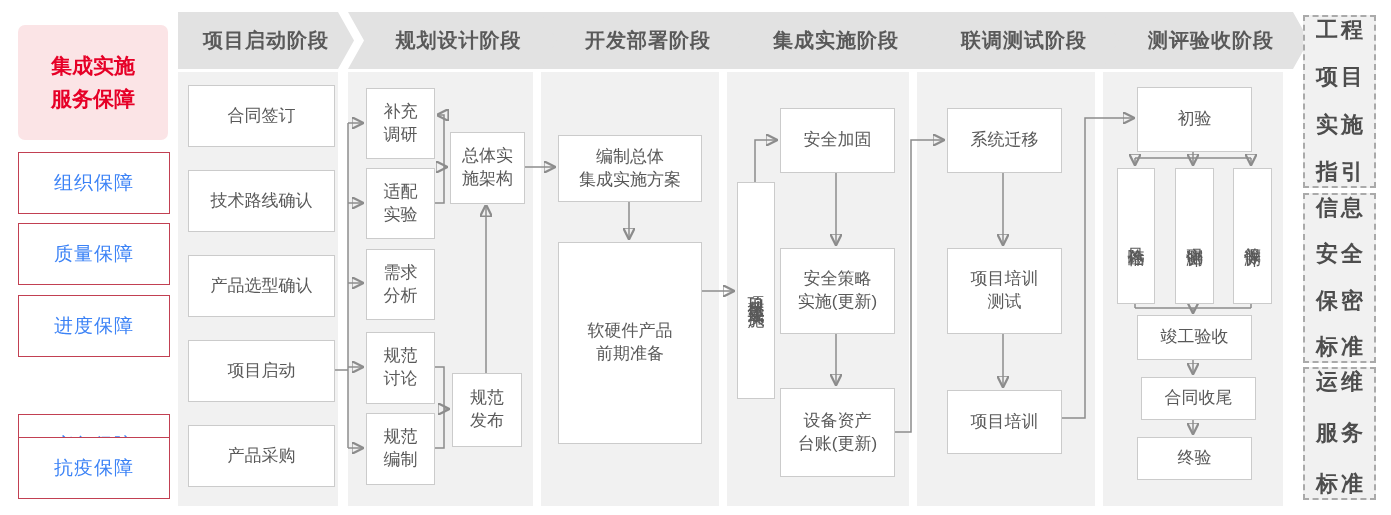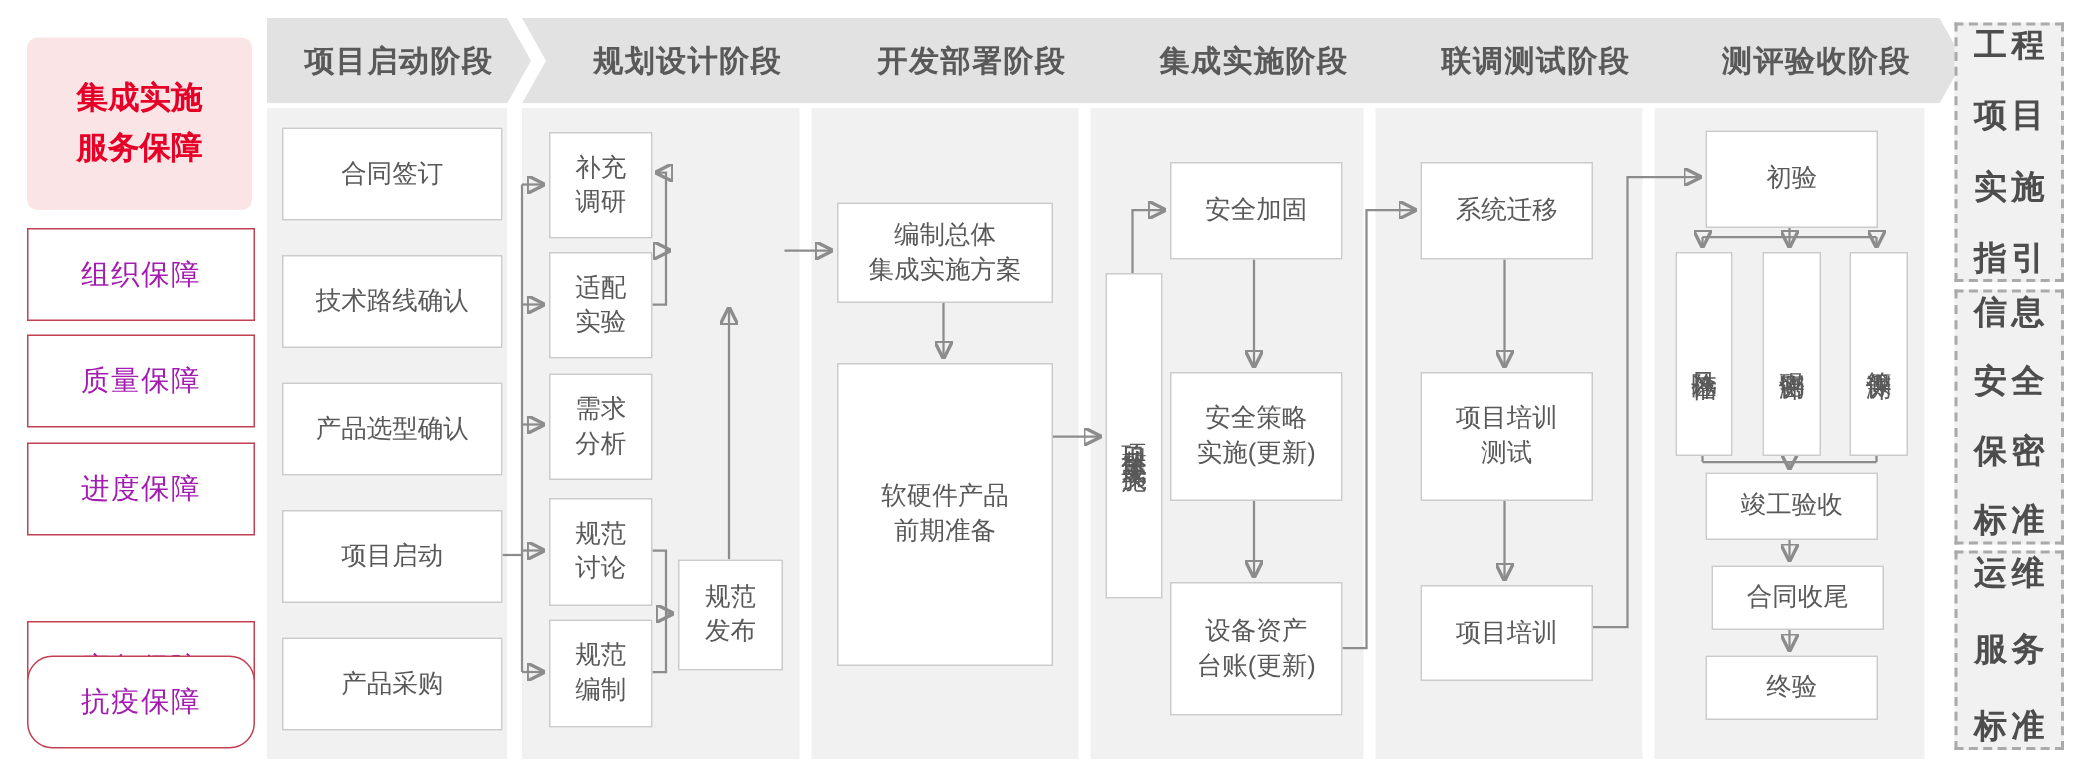--- a/index.html
+++ b/index.html
@@ -38,21 +38,21 @@
   .g-title{
     position:absolute;left:18px;top:25px;width:150px;height:115px;
     background:#fbe4e6;border-radius:7px;z-index:3;
     display:flex;align-items:center;justify-content:center;text-align:center;
     color:#e60027;font-weight:bold;font-size:21px;line-height:1.55;white-space:pre-line;
   }
   .g-item{
     position:absolute;left:18px;width:150px;height:60px;background:#ffffff;
     border:1.5px solid #c24052;z-index:3;
     display:flex;align-items:center;justify-content:center;
-    font-size:19px;color:#a21caf;letter-spacing:1px;
+    font-size:19px;color:#3b82f6;letter-spacing:1px;
   }
   
   .std-box{
     position:absolute;left:1303px;width:73px;background:#f1f1f1;
     border:2px dashed #aaaaaa;z-index:3;box-sizing:border-box;
     display:flex;flex-direction:column;align-items:stretch;justify-content:space-between;
     padding:0 11px;gap:3px;
   }
   .std-row{
     font-size:22px;font-weight:bold;color:#4d4d4d;line-height:1.22;
@@ -79,21 +79,21 @@
   <div class="phase-header chev" style="left:727px;width:198px;">集成实施阶段</div>
   <div class="phase-header chev" style="left:917px;width:194px;">联调测试阶段</div>
   <div class="phase-header chev" style="left:1103px;width:196px;">测评验收阶段</div>
 
   <div class="g-title">集成实施
 服务保障</div>
   <div class="g-item" style="top:152px;">组织保障</div>
   <div class="g-item" style="top:212px;margin-top:11px;">质量保障</div>
   <div class="g-item" style="top:295px;">进度保障</div>
   <div class="g-item" style="top:366px;margin-top:48px;">应急保障</div>
-  <div class="g-item" style="top:437px;border-radius:17px;">抗疫保障</div>
+  <div class="g-item" style="top:437px;">抗疫保障</div>
 
   <svg class="wires" width="1391" height="515" viewBox="0 0 1391 515">
     <defs>
       <marker id="arr" markerWidth="8" markerHeight="8" viewBox="0 0 8 8" refX="7" refY="4" orient="auto">
         <path d="M0,0 L8,4 L0,8 Z" fill="#8c8c8c" stroke="none"></path>
       </marker>
     </defs>
 
     <path d="M333,370 H348"></path>
     <path d="M348,123 V448"></path>
@@ -150,20 +150,22 @@
   <div class="fbox" style="left:366px;top:88px;width:67px;height:69px;">补充
 调研</div>
   <div class="fbox" style="left:366px;top:168px;width:67px;height:69px;">适配
 实验</div>
   <div class="fbox" style="left:366px;top:249px;width:67px;height:69px;">需求
 分析</div>
   <div class="fbox" style="left:366px;top:332px;width:67px;height:70px;">规范
 讨论</div>
   <div class="fbox" style="left:366px;top:413px;width:67px;height:70px;">规范
 编制</div>
+  <div class="fbox" style="left:450px;top:132px;width:73px;height:70px;">总体实
+施架构</div>
   <div class="fbox" style="left:452px;top:373px;width:68px;height:72px;">规范
 发布</div>
 
   <div class="fbox" style="left:558px;top:135px;width:142px;height:65px;">编制总体
 集成实施方案</div>
   <div class="fbox" style="left:558px;top:242px;width:142px;height:200px;">软硬件产品
 前期准备</div>
 
   <div class="vbox" style="left:737px;top:182px;width:36px;height:215px;">项目整体集成实施</div>
   <div class="fbox" style="left:780px;top:108px;width:113px;height:63px;">安全加固</div>

